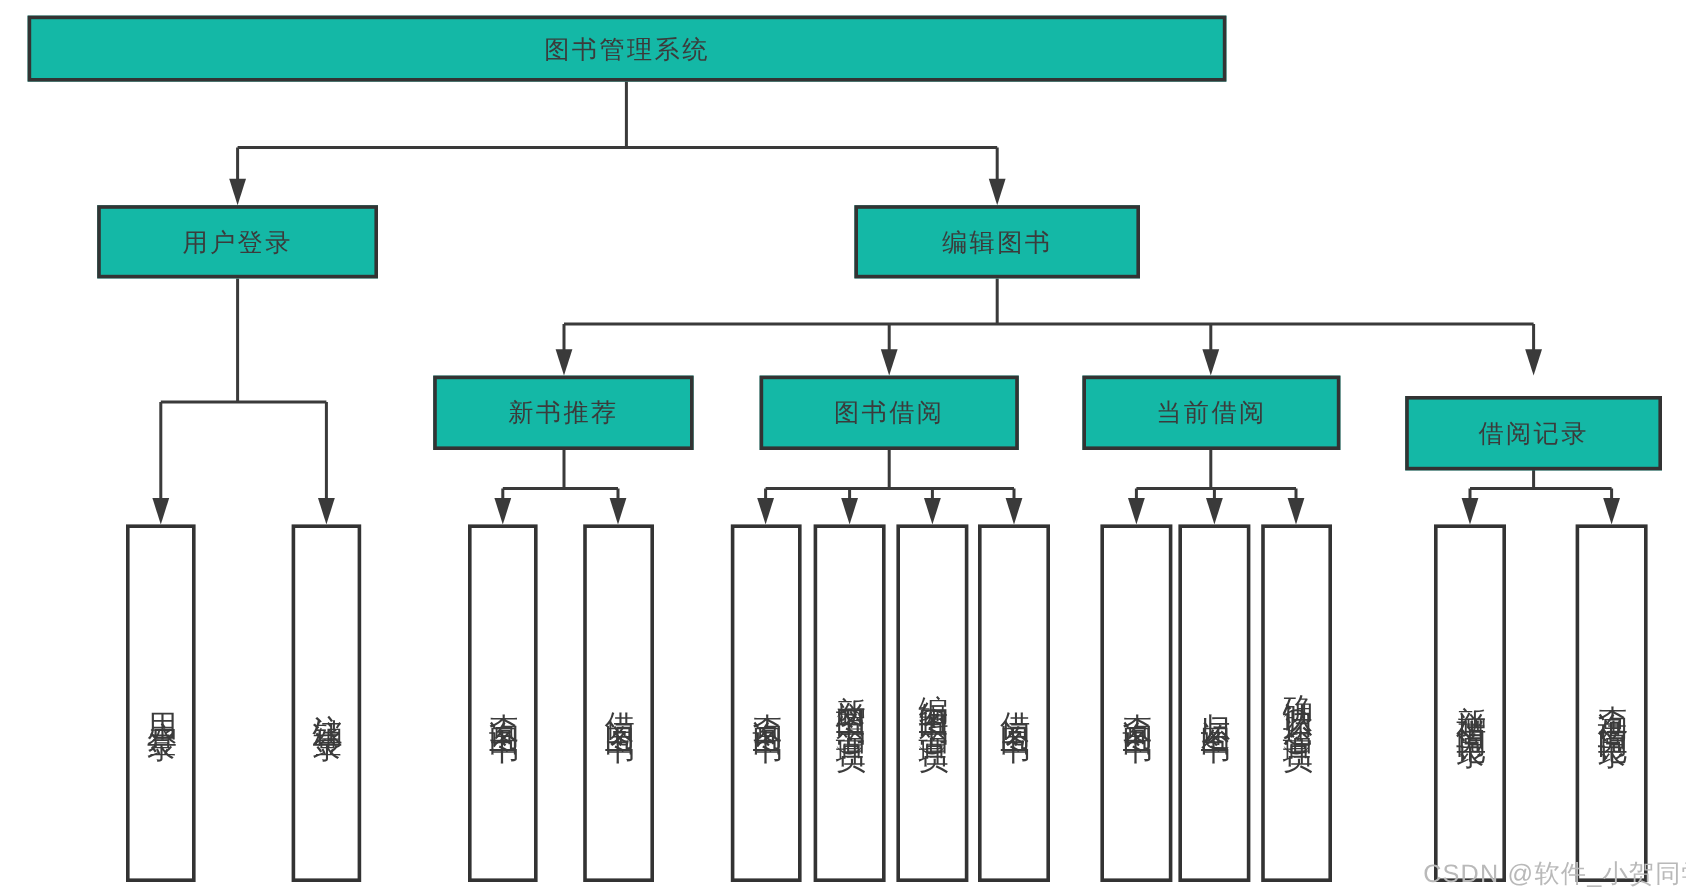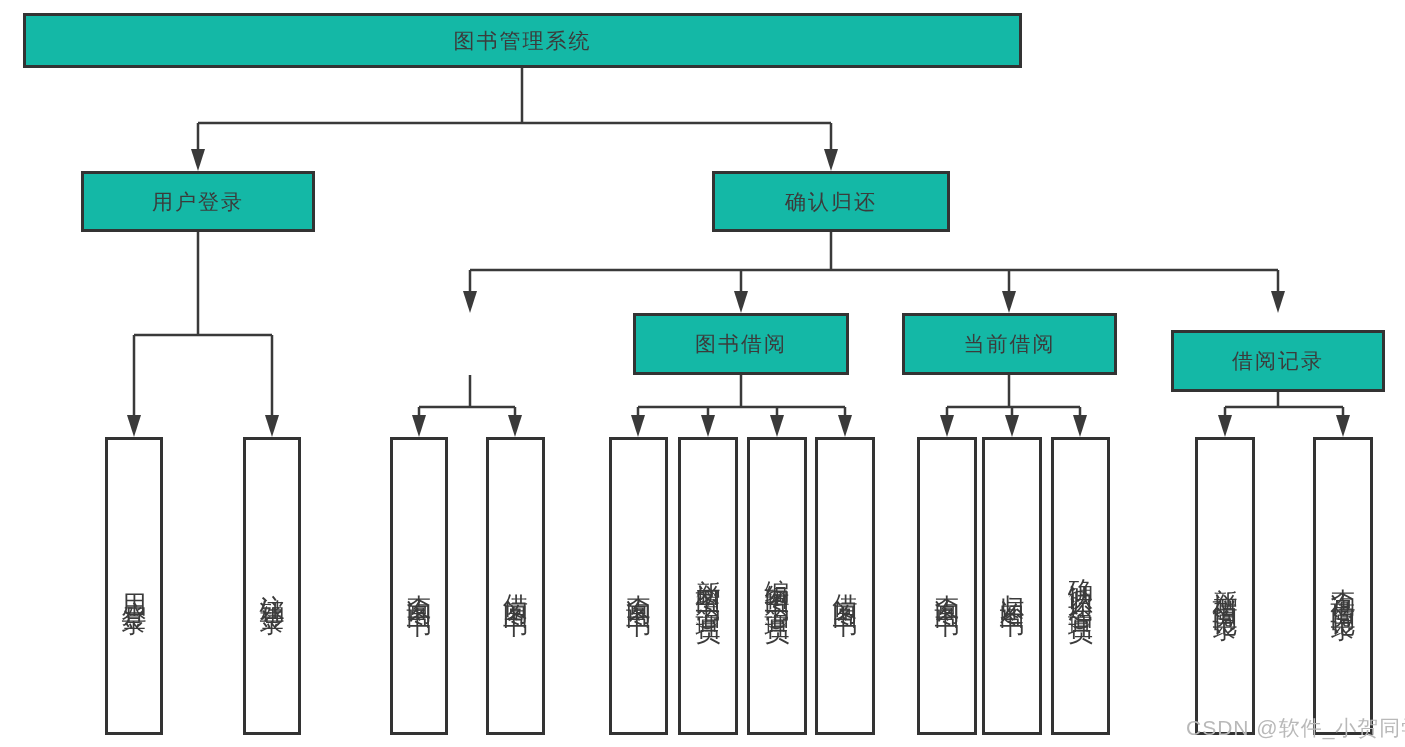--- a/index.html
+++ b/index.html
@@ -60,22 +60,23 @@
       <polygon points="1005,415 1019,415 1012,437"></polygon>
       <polygon points="1073,415 1087,415 1080,437"></polygon>
       <polygon points="1218,415 1232,415 1225,437"></polygon>
       <polygon points="1336,415 1350,415 1343,437"></polygon>
     </g>
   </svg>
 
   <div class="hbox" style="left:23px;top:13px;width:999px;height:55px">图书管理系统</div>
 
   <div class="hbox" style="left:81px;top:171px;width:234px;height:61px">用户登录</div>
-  <div class="hbox" style="left:712px;top:171px;width:238px;height:61px">确认归还</div>
+  <div class="hbox" style="left:712px;top:171px;width:238px;height:61px">编辑图书</div>
 
+  <div class="hbox" style="left:361px;top:313px;width:217px;height:62px">新书推荐</div>
   <div class="hbox" style="left:633px;top:313px;width:216px;height:62px">图书借阅</div>
   <div class="hbox" style="left:902px;top:313px;width:215px;height:62px">当前借阅</div>
   <div class="hbox" style="left:1171px;top:330px;width:214px;height:62px">借阅记录</div>
 
   <div class="vbox" style="left:105px;width:58px">用户登录</div>
   <div class="vbox" style="left:243px;width:58px">注销登录</div>
 
   <div class="vbox" style="left:390px;width:58px">查询图书</div>
   <div class="vbox" style="left:486px;width:59px">借阅图书</div>
 

